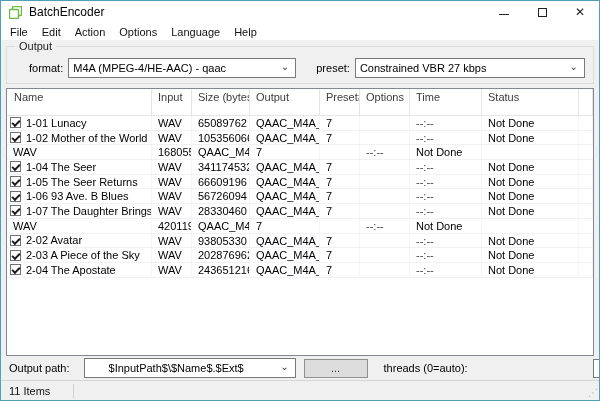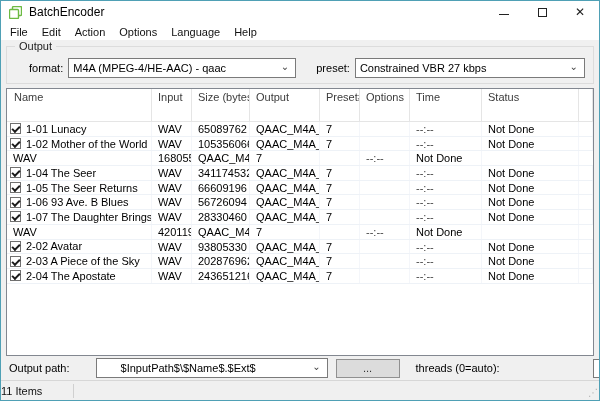--- a/index.html
+++ b/index.html
@@ -40,52 +40,52 @@
            display:flex; align-items:center; padding-left:4px; position:relative;
            white-space:nowrap; overflow:hidden; }
   .combo .chev { position:absolute; right:6px; top:2px; color:#444; font-size:10px; }
   .combo-format { width:228px; margin-right:20px; flex-shrink:0; }
   .combo-preset { flex:1; margin-right:2px; }
 
   
   .listview { margin:4px 5px 0 5px; height:268px; background:#fff;
               border:1px solid #828790; overflow:hidden;
               --cols:145px 40px 58px 70px 40px 50px 72px 97px 1fr; }
-  .lv-header { display:grid; grid-template-columns:var(--cols); height:33px;
+  .lv-header { display:grid; grid-template-columns:var(--cols); height:27px;
                background:#fff; border-bottom:1px solid #e5e5e5; }
   .lv-hcell { color:#3c3c3c; line-height:16px; padding-left:6px;
               border-right:1px solid #e5e5e5; overflow:hidden; white-space:nowrap; }
   .lv-hcell:first-child { padding-left:7px; }
   .lv-row { display:grid; grid-template-columns:var(--cols); height:14.7px;
             border-bottom:1px solid #eef2f7; }
   .lv-cell { line-height:14px; padding-left:6px; overflow:hidden; white-space:nowrap;
              border-right:1px solid #f4f6fa; color:#000; }
   .lv-cell.time { color:#444; }
   .name-cell { display:flex; align-items:center; padding-left:3px; }
   .checkbox { width:11px; height:11px; border:1px solid #707070; background:#fff;
               margin-right:5px; flex-shrink:0; position:relative; }
   .checkbox.checked::after { content:''; position:absolute; left:1px; top:2px;
               width:6px; height:3px; border-left:2px solid #1a1a1a; border-bottom:2px solid #1a1a1a;
               transform:rotate(-45deg); }
 
   
   .bottombar { height:24px; display:flex; align-items:center; padding:0 0 0 8px; flex-shrink:0; position:relative; }
   .bottom-label { white-space:nowrap; }
-  .outpath-combo { width:232px; margin-left:26px; flex-shrink:0;padding-left:24px; }
+  .outpath-combo { width:212px; margin-left:14px; flex-shrink:0;padding-left:24px; }
   .browse-btn { width:64px; height:19px; margin-left:8px; background:#dcdcdc;
                 border:1px solid #909090; color:#333; font-size:11px;
                 display:flex; align-items:center; justify-content:center; flex-shrink:0; }
   .threads-label { margin-left:16px; white-space:nowrap; }
   .threads-edit { position:absolute; right:-1px; width:7px; height:19px;
                   background:#fff; border:1px solid #7a7a7a; }
 
   
   .statusbar { height:20px; margin-top:0; border-top:1px solid #d7d7d7;
                background:#f0f0f0; display:flex; align-items:center; flex-shrink:0; position:relative; }
-  .status-pane { padding:0 0; color:#111; }
+  .status-pane { padding:0 8px; color:#111; }
   .status-sep { width:1px; height:14px; background:#d0d0d0; position:absolute; left:72px; top:3px; }
   .resize-grip { position:absolute; right:1px; bottom:1px; width:12px; height:12px;
                  color:#b5b5b5; font-size:10px; line-height:12px; text-align:right; }
 </style>
 </head>
 <body>
 
 <div class="window">
 
   <div class="titlebar">

